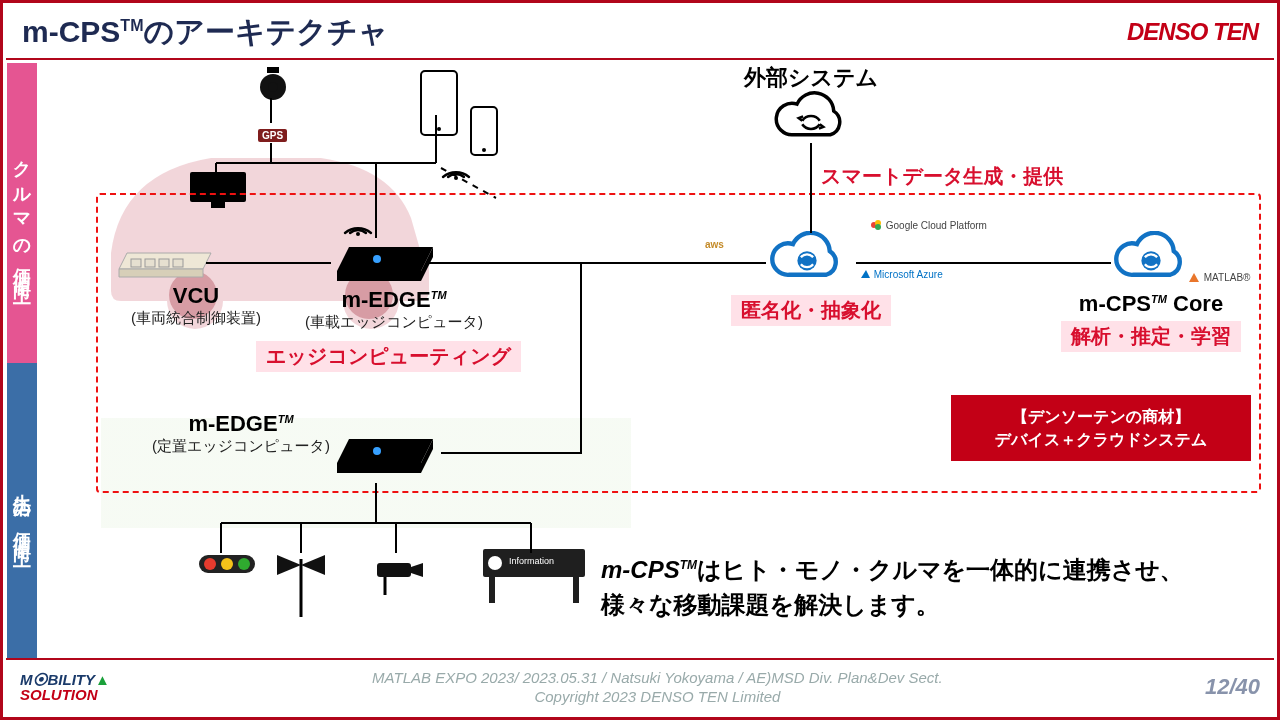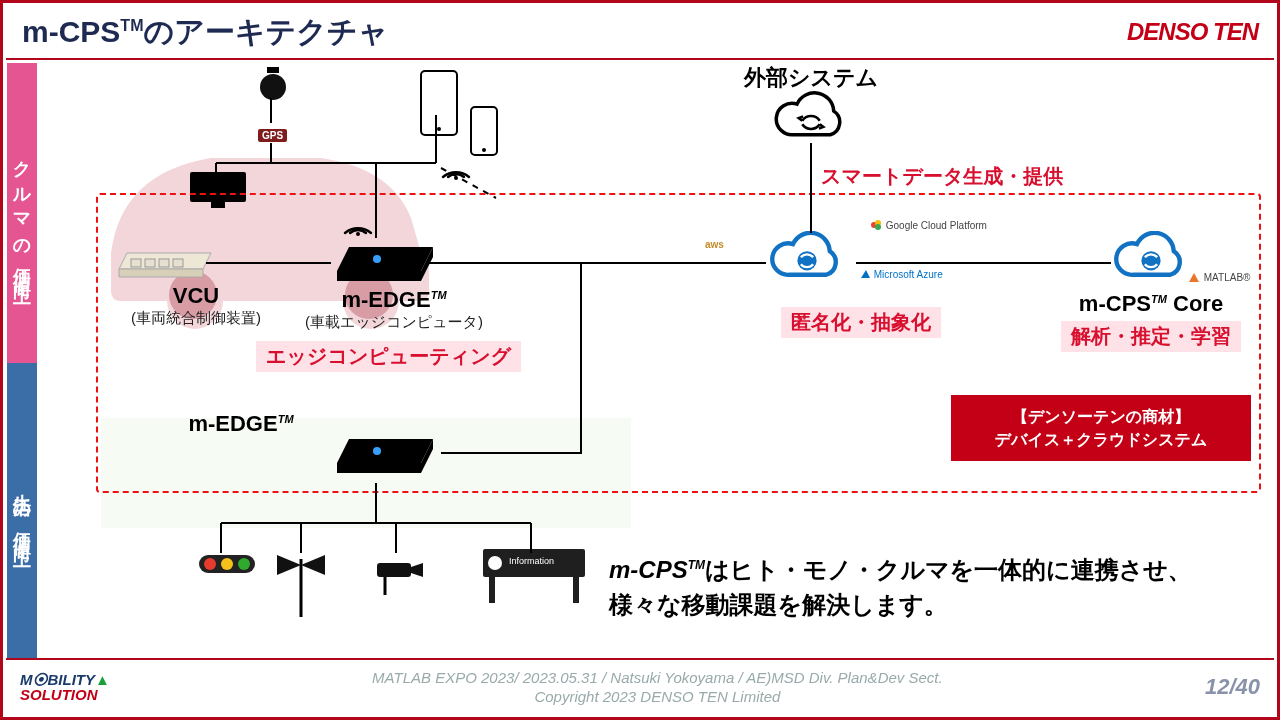--- a/index.html
+++ b/index.html
@@ -65,21 +65,21 @@
 
   .lines line, .lines polyline { stroke:#000; stroke-width:2; fill:none; }
 
   
   .product-box {
     background:#c30016; color:#fff; font-size:16px; font-weight:700;
     text-align:center; padding:10px 18px; line-height:1.45;
   }
 
   
-  .summary { font-size:24px; font-weight:700; color:#000; line-height:1.45;margin-left:8px; }
+  .summary { font-size:24px; font-weight:700; color:#000; line-height:1.45; }
   .summary em { font-style: italic; }
   .summary sup { font-size:12px; font-style: italic; }
 
   
   .mini-brand { font-size: 10px; color:#444; position:absolute; }
 
   
   .footer {
     position:absolute; left:3px; right:3px; bottom:3px; height:56px;
     border-top: 2px solid #b1061b; display:flex; align-items:center;
@@ -272,21 +272,21 @@
       </svg>
     <span>Google Cloud Platform</span>
   </span>
   <span class="mini-brand" style="left:818px; top:206px; color:#0072c6;">
     <svg width="12" height="10" style="vertical-align:-1px">
         <polygon points="2,9 7,1 11,9" fill="#0072c6"></polygon>
       </svg>
     <span>Microsoft Azure</span>
   </span>
   <div class="abs" style="left:640px; top:228px; width:260px;">
-    <div style="text-align:right; margin-top:16px;"><span class="pink-tag">匿名化・抽象化</span></div>
+    <div style="text-align:center; margin-top:4px;"><span class="pink-tag">匿名化・抽象化</span></div>
   </div>
 
   <div class="abs cloud" style="left:1066px; top:168px;">
     <svg viewBox="0 0 100 64">
         <path d="M30 50a18 18 0 1 1 4-35 22 22 0 0 1 42 8 15 15 0 0 1 -4 27z" fill="#fff" stroke="#1172c4" stroke-width="5"></path>
       <circle cx="50" cy="34" r="11" fill="#1172c4"></circle>
       <g stroke="#fff" stroke-width="2.5" fill="none">
           <path d="M43 30a9 9 0 0 1 14 0"></path>
           <path d="M57 38a9 9 0 0 1 -14 0"></path>
         </g>
@@ -298,20 +298,21 @@
       </svg>
     <span>MATLAB®</span>
   </span>
   <div class="abs" style="left:1000px; top:228px; width:220px;">
     <div class="node-title"><span>m-CPS</span><sup>TM</sup><span> Core</span></div>
     <div style="text-align:center; margin-top:4px;"><span class="pink-tag">解析・推定・学習</span></div>
   </div>
 
   <div class="abs" style="left:100px; top:348px; width:200px;">
     <div class="node-title"><span>m-EDGE</span><sup>TM</sup></div>
+    <div class="node-sub">(定置エッジコンピュータ)</div>
   </div>
   <div class="abs edge-dev" style="left:288px; top:360px;">
     <svg width="110" height="58">
       <polygon class="body" points="8,40 92,40 104,16 20,16"></polygon>
       <polygon class="base" points="8,40 92,40 92,50 8,50"></polygon>
       <polygon class="base" points="92,40 104,16 104,26 92,50"></polygon>
       <circle cx="48" cy="28" r="4" fill="#37a0ff"></circle>
     </svg>
   </div>
 

